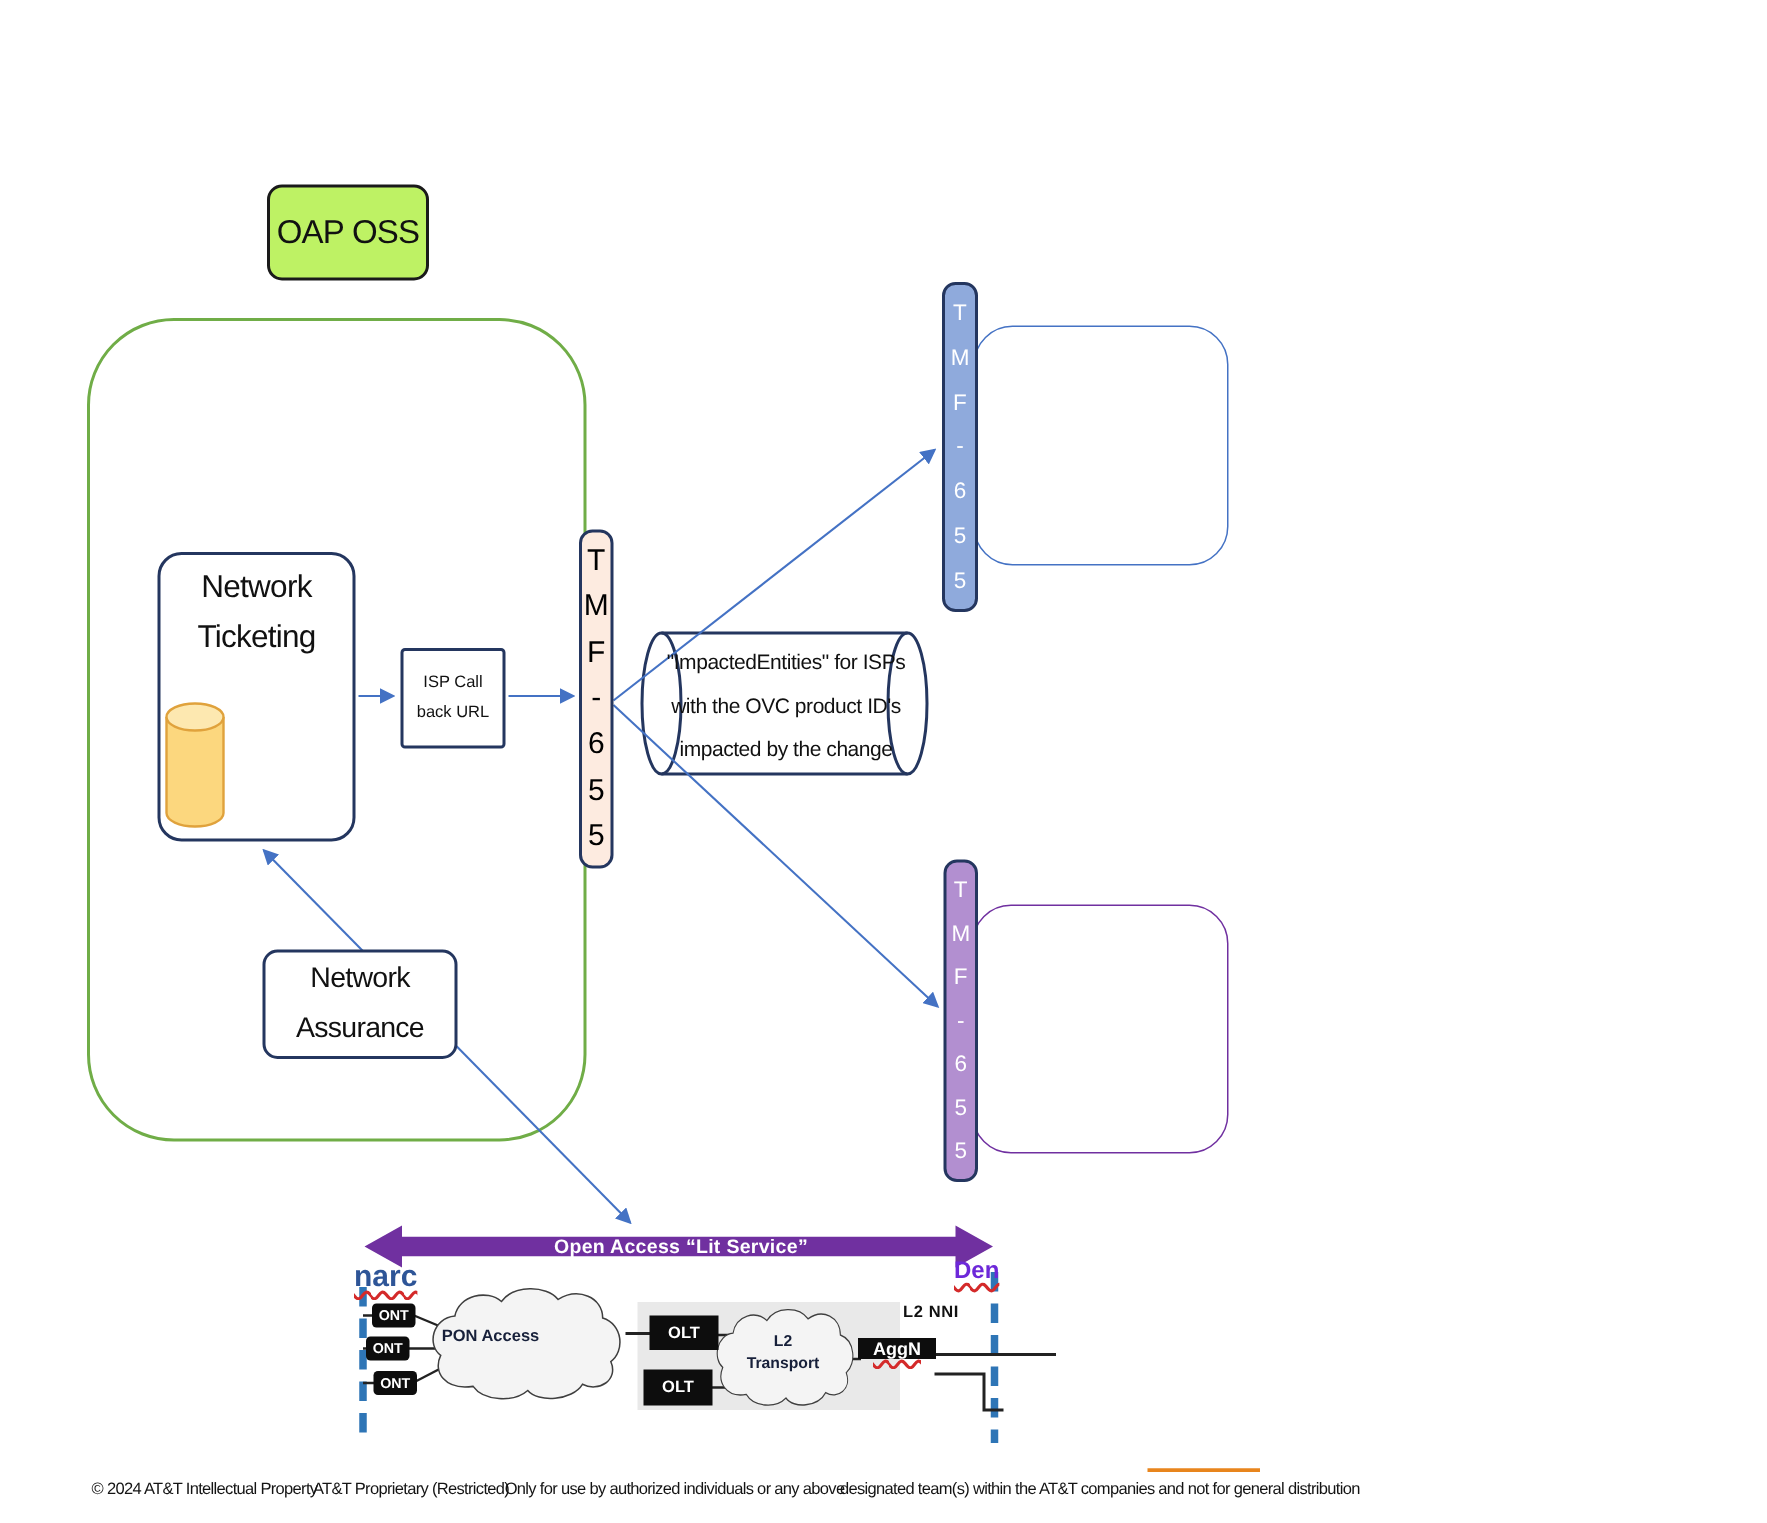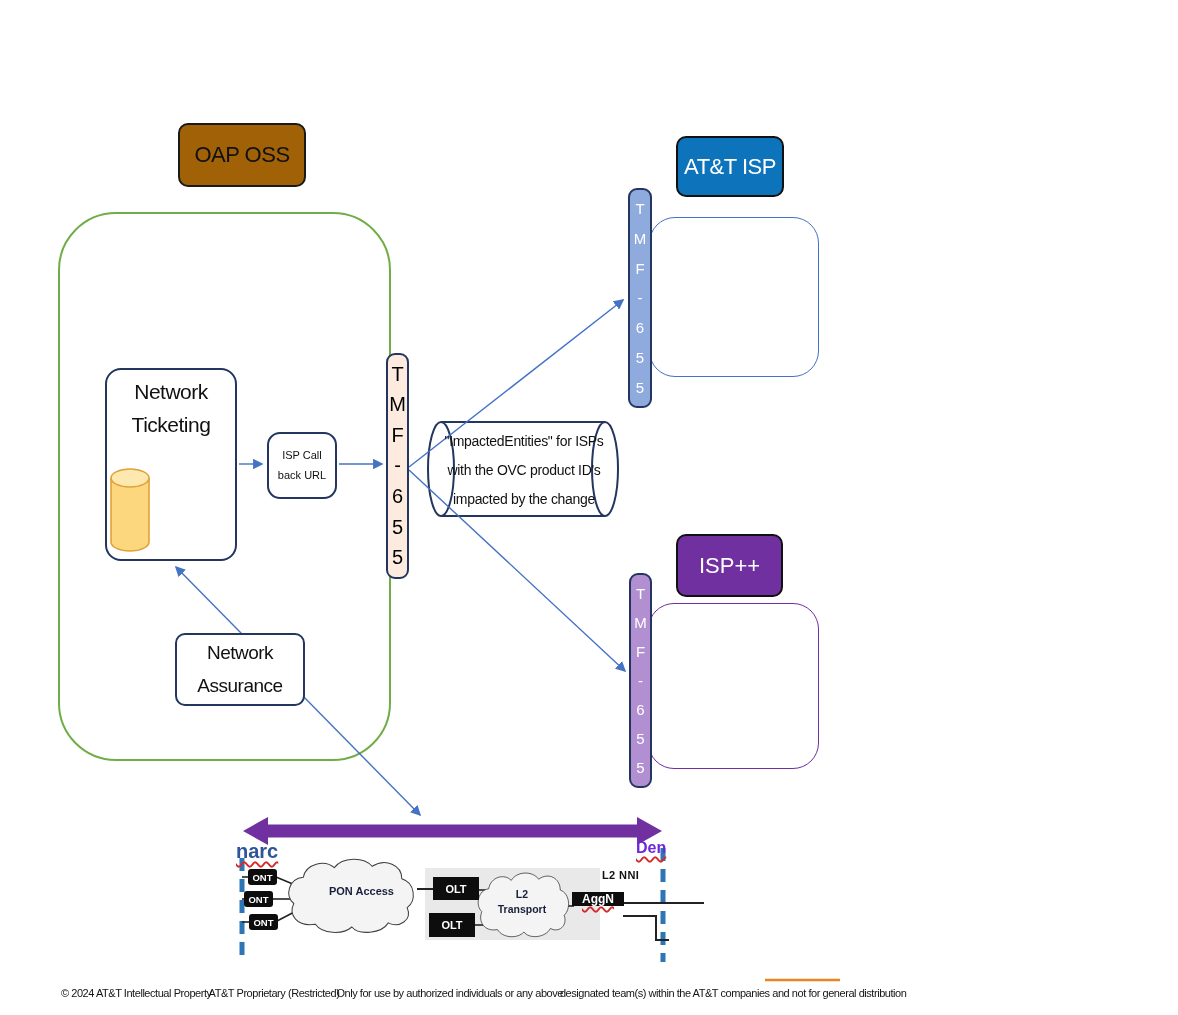--- a/index.html
+++ b/index.html
@@ -5,24 +5,24 @@
   html,body{margin:0;padding:0;background:#fff;}
   #canvas{position:relative;width:1178px;height:1015px;background:#fff;overflow:hidden;
           font-family:"Liberation Sans",sans-serif;color:#111;}
   .abs{position:absolute;}
   
   #title{left:2px;top:6px;width:1160px;font-size:34px;font-weight:700;letter-spacing:-1.8px;white-space:nowrap;}
   #title .blue{color:#1f72c0;margin:0 10px 0 8px;}
   
   .rbox{position:absolute;box-sizing:border-box;background:#fff;display:flex;flex-direction:column;
         align-items:center;justify-content:center;text-align:center;}
-  #oap-oss{left:178px;top:123px;width:128px;height:64px;background:#a16207;border:2px solid #1a1a1a;border-radius:10px;font-size:22px;font-weight:500;letter-spacing:-0.5px;}
+  #oap-oss{left:178px;top:123px;width:108px;height:64px;background:#bef264;border:2px solid #1a1a1a;border-radius:10px;font-size:22px;font-weight:500;letter-spacing:-0.5px;}
   #green-container{left:58px;top:212px;width:333px;height:549px;border:2px solid #70ad47;border-radius:58px;background:transparent;}
   #network-ticketing{left:105px;top:368px;width:132px;height:193px;border:2.5px solid #24365f;border-radius:16px;justify-content:flex-start;padding-top:6px;font-size:21px;font-weight:500;letter-spacing:-0.5px;line-height:1.55;}
-  #isp-callback{left:267px;top:432px;width:70px;height:67px;border:2px solid #24365f;border-radius:13px;font-size:11px;font-weight:500;line-height:1.8;}
+  #isp-callback{left:267px;top:432px;width:70px;height:67px;border:2px solid #24365f;border-radius:3px;font-size:11px;font-weight:500;line-height:1.8;}
   #network-assurance{left:175px;top:633px;width:130px;height:73px;border:2.5px solid #24365f;border-radius:10px;font-size:19px;font-weight:500;letter-spacing:-0.5px;line-height:1.7;}
   #att-isp{left:676px;top:136px;width:108px;height:61px;background:#0d73ba;border:2.5px solid #111;border-radius:10px;color:#fff;font-size:22px;font-weight:500;letter-spacing:-0.5px;}
   #isp-plus{left:676px;top:534px;width:107px;height:63px;background:#7030a0;border:2.5px solid #111;border-radius:10px;color:#fff;font-size:22px;font-weight:500;}
   #blue-rect{left:649px;top:217px;width:170px;height:160px;border:1.5px solid #4472c4;border-radius:26px;}
   #purple-rect{left:648px;top:603px;width:171px;height:166px;border:1.5px solid #7030a0;border-radius:26px;}
   
   .tmfbar{position:absolute;box-sizing:border-box;border:2px solid #24365f;border-radius:9px;
           display:flex;flex-direction:column;align-items:center;justify-content:space-around;padding:4px 0;}
   #tmf-mid{left:386px;top:353px;width:23px;height:226px;background:#fdebe0;color:#000;font-size:20px;}
   #tmf-blue{left:628px;top:188px;width:24px;height:220px;background:#8faadc;color:#fff;font-size:15px;}
@@ -35,21 +35,21 @@
   #ont-2{left:244px;top:891px;width:29px;height:16px;font-size:9.5px;}
   #ont-3{left:249px;top:914px;width:29px;height:16px;font-size:9.5px;}
   #olt-1{left:433px;top:877px;width:46px;height:23px;font-size:11px;border-radius:0;}
   #olt-2{left:429px;top:913px;width:46px;height:24px;font-size:11px;border-radius:0;}
   #aggn{left:572px;top:892px;width:52px;height:14px;font-size:12px;border-radius:0;}
   .wavy-red{text-decoration:underline wavy #d42a2a;text-decoration-thickness:1.5px;text-underline-offset:3px;}
   #open-access-label{left:268px;top:823px;width:372px;text-align:center;color:#fff;font-size:13px;font-weight:700;letter-spacing:0.2px;}
   #demarc-left{left:236px;top:840px;font-size:20px;font-weight:700;color:#2e5597;}
   #demarc-right{left:636px;top:839px;font-size:16px;font-weight:700;color:#6d28d9;}
   #l2-nni{left:602px;top:869px;font-size:11px;font-weight:700;letter-spacing:0.4px;}
-  #pon-label{left:284px;top:885px;width:110px;text-align:right;font-size:11px;font-weight:700;color:#17203a;}
+  #pon-label{left:272px;top:885px;width:110px;text-align:center;font-size:11px;font-weight:700;color:#17203a;}
   #l2t-label{left:474px;top:887px;width:96px;text-align:center;font-size:10.5px;font-weight:700;color:#17203a;line-height:1.4;}
   
   #footer{left:37px;top:987px;display:flex;white-space:nowrap;font-size:11px;letter-spacing:-0.45px;color:#141414;margin-left:24px;}
   #footer span{margin-right:-3px;}
 </style>
 </head>
 <body>
 
 <div id="canvas">
 
@@ -151,38 +151,33 @@
   <div class="rbox" id="blue-rect"></div>
   <div class="tmfbar" id="tmf-blue">
     <span>T</span>
     <span>M</span>
     <span>F</span>
     <span>-</span>
     <span>6</span>
     <span>5</span>
     <span>5</span>
   </div>
-  <div class="rbox" id="att-isp">
-    <span>AT&amp;T ISP</span>
-  </div>
 
   <div class="rbox" id="purple-rect"></div>
   <div class="tmfbar" id="tmf-purple">
     <span>T</span>
     <span>M</span>
     <span>F</span>
     <span>-</span>
     <span>6</span>
     <span>5</span>
     <span>5</span>
   </div>
-  <div class="rbox" id="isp-plus">
-    <span>ISP++</span>
-  </div>
-
+
+  <div class="abs" id="open-access-label">Open Access “Lit Service”</div>
   <div class="abs wavy-red" id="demarc-left">narc</div>
   <div class="abs wavy-red" id="demarc-right">Den</div>
   <div class="blkbox" id="ont-1">ONT</div>
   <div class="blkbox" id="ont-2">ONT</div>
   <div class="blkbox" id="ont-3">ONT</div>
   <div class="abs" id="pon-label">PON Access</div>
   <div class="blkbox" id="olt-1">OLT</div>
   <div class="blkbox" id="olt-2">OLT</div>
   <div class="abs" id="l2t-label">
     <div>L2</div>

